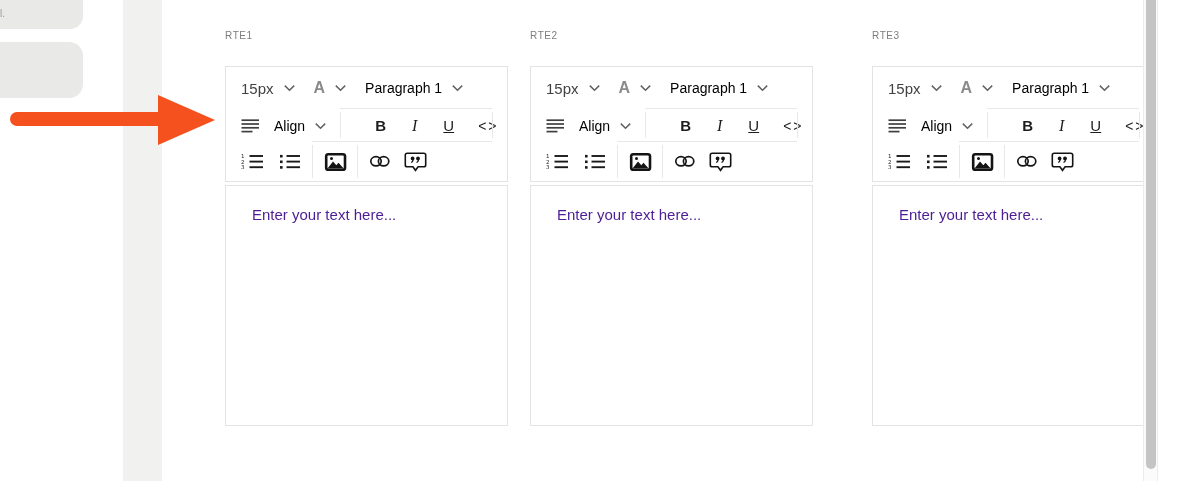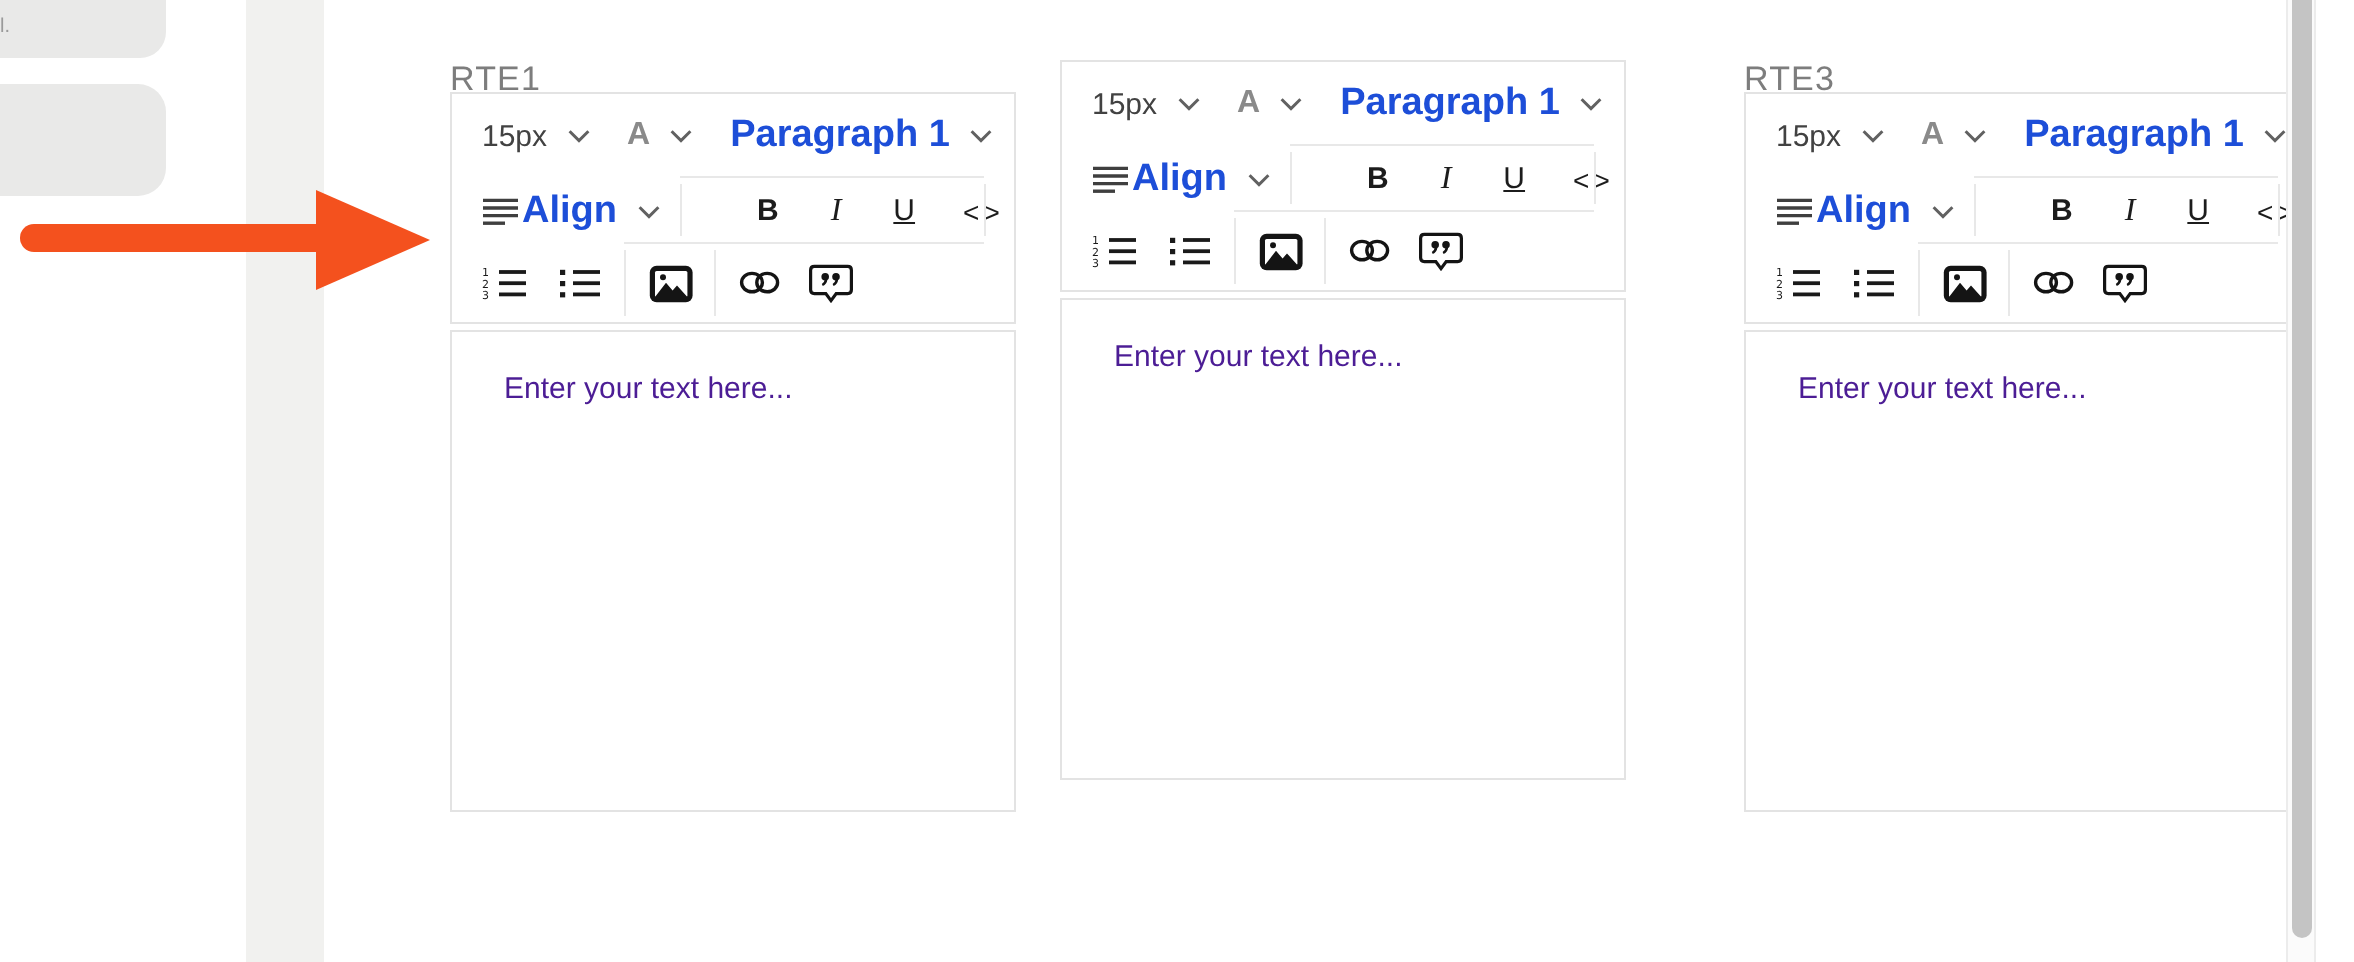--- a/index.html
+++ b/index.html
@@ -27,38 +27,38 @@
 
   
   .scrollbar { position:absolute; left:1143px; top:0; width:15px; height:481px;
                background:#fbfbfb; border-left:1px solid #ececec; border-right:1px solid #ececec; }
   .scrollbar-thumb { position:absolute; left:2px; top:-8px; width:10px; height:477px;
                      background:#c4c4c4; border-radius:6px; }
 
   
   .rte { position:absolute; top:30px; width:283px; }
   .rte-1 { left:225px; } .rte-2 { left:530px; } .rte-3 { left:872px; }
-  .rte-label { font-size:17px; color:#7d7d7d; letter-spacing:0.6px; height:16px; margin-bottom:0; }
+  .rte-label { font-size:10px; color:#7d7d7d; letter-spacing:0.6px; height:16px; margin-bottom:20px; }
 
   .toolbar { position:relative; height:116px; border:1px solid #e3e3e3; background:#fff; }
   .trow { display:flex; padding:0 0 0 15px; }
   .trow-1 { height:42px; } .trow-2 { height:33px; } .trow-3 { height:39px; }
 
   .tb-text  { font-size:15px; color:#424242; }
-  .tb-muted { font-size:19px; color:#1d4ed8;font-weight:bold; }
+  .tb-muted { font-size:14px; color:#000000; }
   .tb-colorA{ font-size:16px; font-weight:bold; color:#8a8a8a; }
   .tb-bold  { font-size:15px; font-weight:bold; color:#1c1c1c; }
   .tb-italic{ font-size:16px; font-style:italic; color:#1c1c1c; font-family:"Liberation Serif", serif; }
   .tb-under { font-size:15px; color:#1c1c1c; text-decoration:underline; }
   .tb-code  { font-size:14px; color:#1c1c1c; letter-spacing:2px; }
 
   .chev { margin-left:9px; display:inline-flex; }
   .ml18 { margin-left:18px; } .ml48 { margin-left:48px; } .ml26 { margin-left:26px; }
   .ml24 { margin-left:24px; } .ml14 { margin-left:14px; } .ml23 { margin-left:23px; }
-  .ml22 { margin-left:22px; } .ml7  { margin-left:1px; }
+  .ml22 { margin-left:22px; } .ml7  { margin-left:14px; }
 
   .tb-btn { display:inline-flex; align-items:center; cursor:pointer; }
   .icon   { display:inline-flex; }
   .icon svg { display:block; }
 
   
   .sep { position:absolute; background:#e8e8e8; }
   .sep-h1 { top:41px; left:114px; right:15px; height:1px; }
   .sep-h2 { top:74px; left:86px;  right:15px; height:1px; }
   .sep-v1 { left:114px; top:45px; width:1px; height:26px; }
@@ -229,20 +229,21 @@
     <div class="sep sep-v2"></div>
     <div class="sep sep-v3"></div>
     <div class="sep sep-v4"></div>
   </div>
   <div class="content-area">
     <span class="placeholder">Enter your text here...</span>
   </div>
 </div>
 
 <div class="rte rte-2">
+  <div class="rte-label">RTE2</div>
   <div class="toolbar">
     <div class="trow trow-1">
       <span class="tb-btn">
         <span class="tb-text">15px</span>
         <span class="icon chev">
             <svg width="13" height="8">
               <use href="#i-chevron"></use>
             </svg>
           </span>
       </span>

